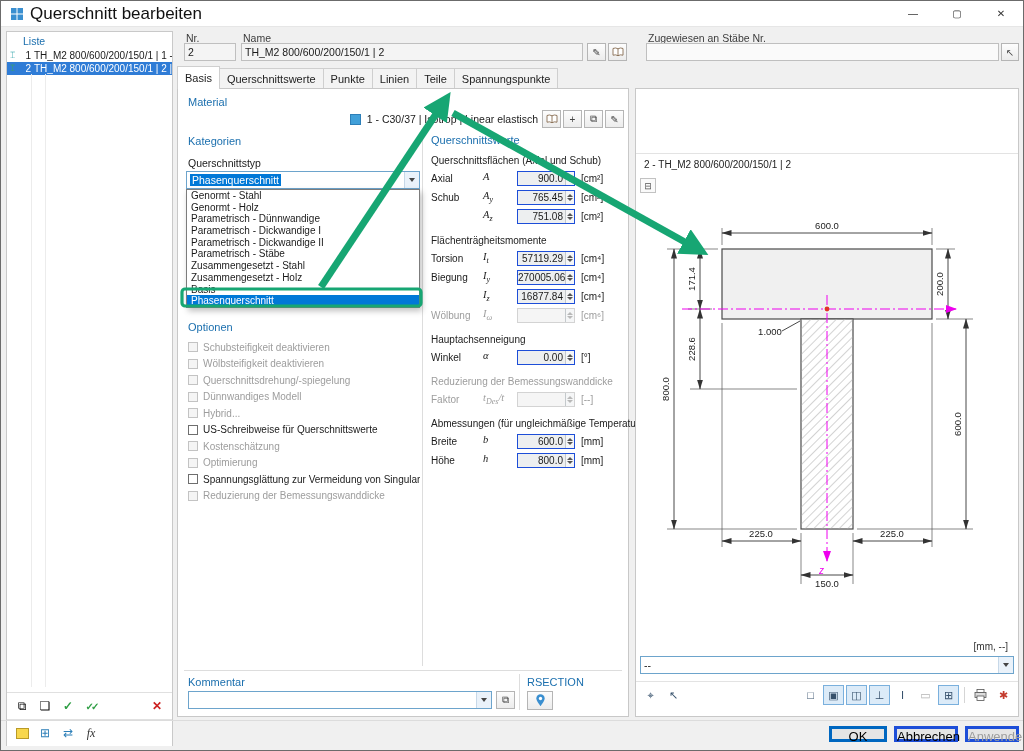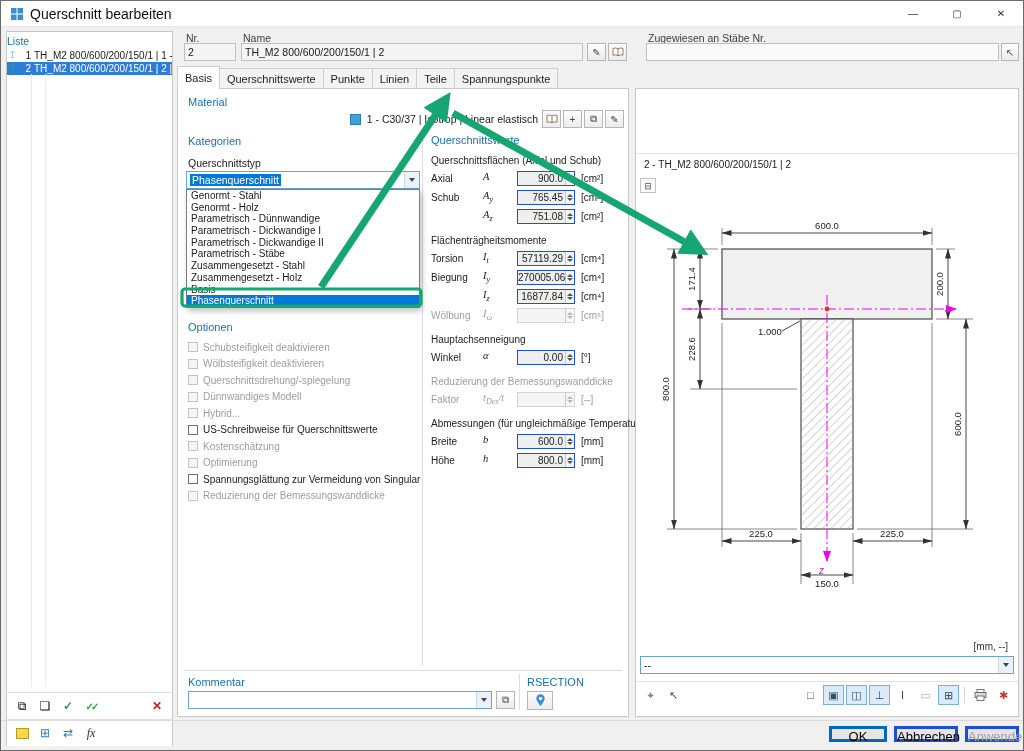--- a/index.html
+++ b/index.html
@@ -4,29 +4,29 @@
 <style>
   *{margin:0;padding:0;box-sizing:border-box;}
   body{margin:0;background:#4a4a4a;font-family:"Liberation Sans",sans-serif;}
   .window{position:relative;width:1024px;height:751px;background:#f0f0f0;border:1px solid #6b6b6b;
           font-size:11px;color:#1a1a1a;overflow:hidden;}
 
   
   .titlebar{position:absolute;left:0;top:0;width:100%;height:26px;background:#fff;
             border-bottom:1px solid #e6e6e6;display:flex;align-items:center;}
   .app-icon{margin:0 6px 0 9px;display:inline-flex;}
-  .titlebar .title{font-size:14px;color:#111;}
+  .titlebar .title{font-size:17px;color:#111;}
   .win-controls{margin-left:auto;display:flex;height:100%;}
   .win-controls button{width:44px;height:100%;border:0;background:transparent;font-size:10px;
                        color:#333;font-family:inherit;}
 
   
   .left-panel{position:absolute;left:5px;top:30px;width:167px;height:715px;background:#fff;
               border:1px solid #c9c9c9;}
-  .liste-label{color:#1b6fae;padding:3px 0 2px;font-size:10.5px;}
+  .liste-label{color:#1b6fae;padding:3px 16px 2px;font-size:10.5px;}
   .list-item{display:flex;align-items:center;height:13px;font-size:10px;padding-left:3px;
              white-space:nowrap;overflow:hidden;cursor:default;}
   .list-item .sec-icon{width:12px;font-size:9px;flex:0 0 auto;}
   .list-item .nr{width:9px;text-align:right;margin-right:3px;flex:0 0 auto;}
   .list-item .lbl{flex:1;overflow:hidden;}
   .ic-teal{color:#1899a0;} .ic-green{color:#3fae49;}
   .list-item.selected{background:#2f7cd6;color:#fff;}
   .tree-guide{position:absolute;top:42px;bottom:58px;width:1px;background:#ececec;}
   .lp-tools{position:absolute;left:0;right:0;display:flex;align-items:center;gap:3px;
             padding:0 5px;background:#fff;border-top:1px solid #e0e0e0;}

